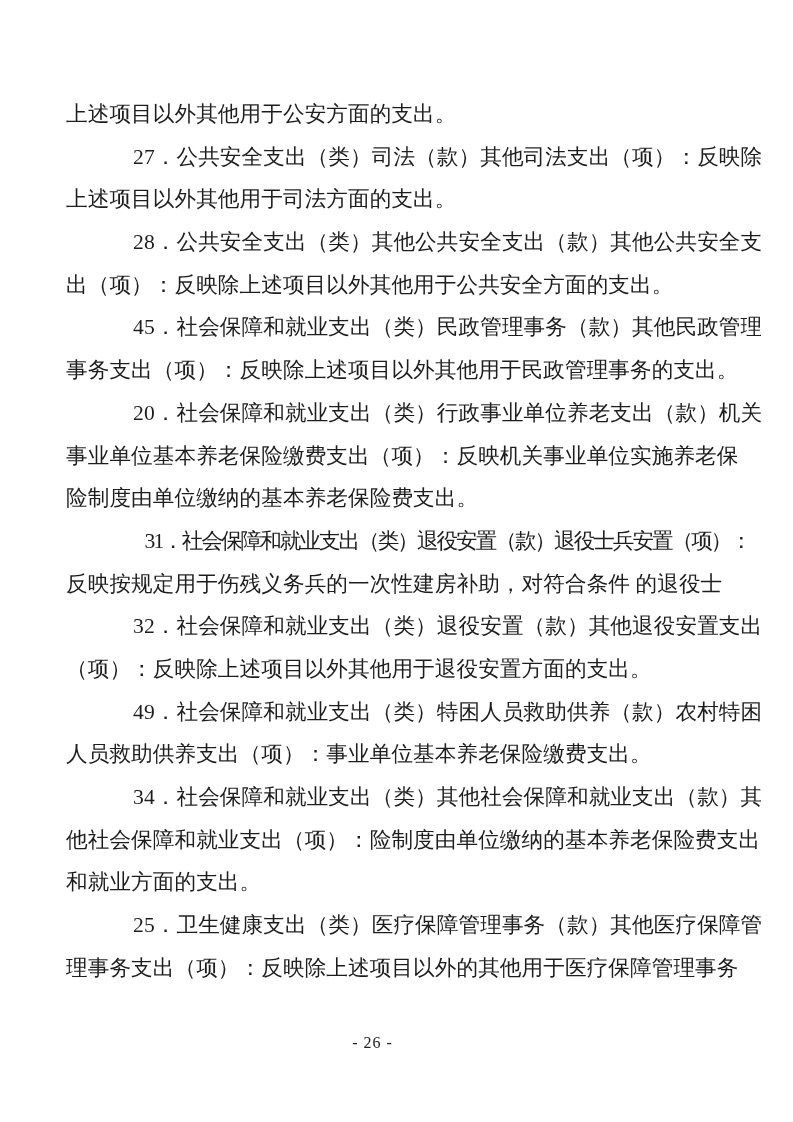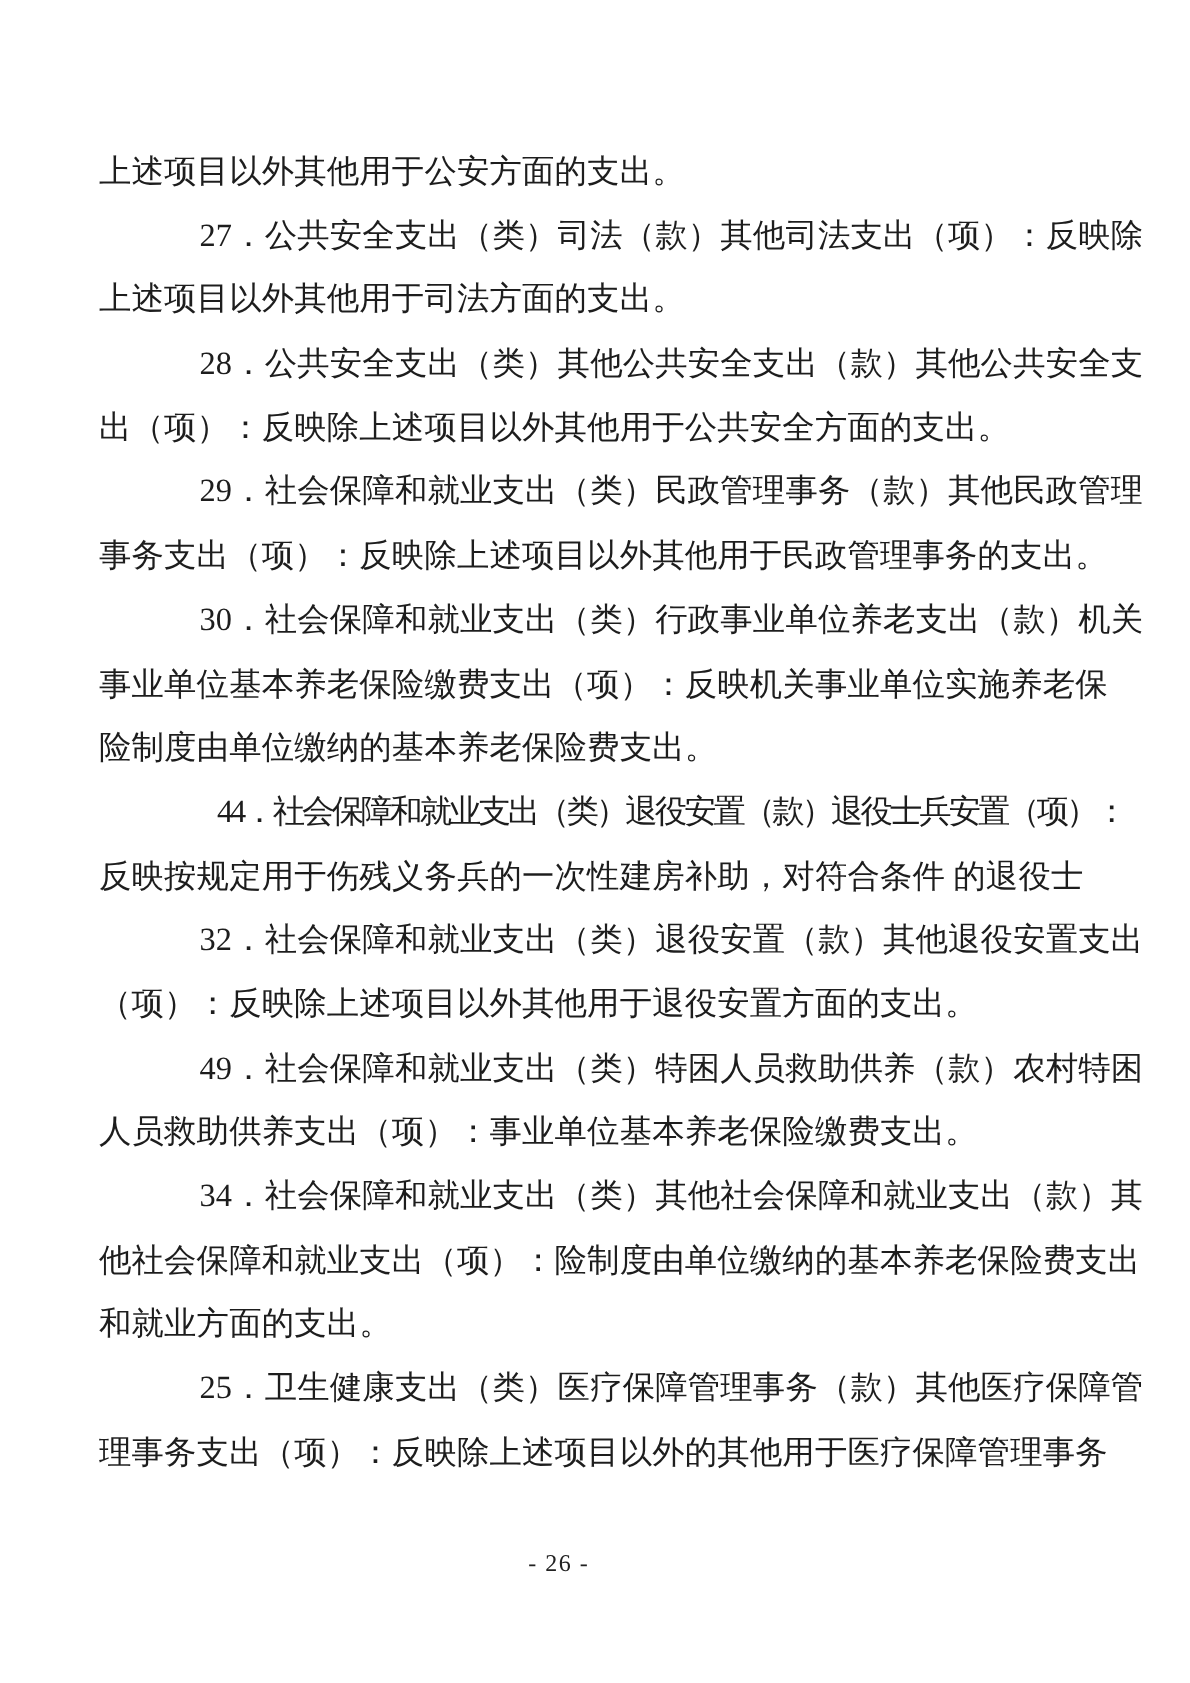--- a/index.html
+++ b/index.html
@@ -56,28 +56,28 @@
   <div class="text-block">
 
     <div class="doc-line">上述项目以外其他用于公安方面的支出。</div>
 
     <div class="doc-line pstart">27．公共安全支出（类）司法（款）其他司法支出（项）：反映除</div>
     <div class="doc-line">上述项目以外其他用于司法方面的支出。</div>
 
     <div class="doc-line pstart">28．公共安全支出（类）其他公共安全支出（款）其他公共安全支</div>
     <div class="doc-line">出（项）：反映除上述项目以外其他用于公共安全方面的支出。</div>
 
-    <div class="doc-line pstart">29．社会保障和就业支出（类）民政管理事务（款）其他民政管理</div>
+    <div class="doc-line pstart">45．社会保障和就业支出（类）民政管理事务（款）其他民政管理</div>
     <div class="doc-line">事务支出（项）：反映除上述项目以外其他用于民政管理事务的支出。</div>
 
-    <div class="doc-line pstart">30．社会保障和就业支出（类）行政事业单位养老支出（款）机关</div>
+    <div class="doc-line pstart">20．社会保障和就业支出（类）行政事业单位养老支出（款）机关</div>
     <div class="doc-line">事业单位基本养老保险缴费支出（项）：反映机关事业单位实施养老保</div>
     <div class="doc-line">险制度由单位缴纳的基本养老保险费支出。</div>
 
-    <div class="doc-line pstart tight">44．社会保障和就业支出（类）退役安置（款）退役士兵安置（项）：</div>
+    <div class="doc-line pstart tight">31．社会保障和就业支出（类）退役安置（款）退役士兵安置（项）：</div>
     <div class="doc-line">反映按规定用于伤残义务兵的一次性建房补助，对符合条件 的退役士</div>
 
     <div class="doc-line pstart">32．社会保障和就业支出（类）退役安置（款）其他退役安置支出</div>
     <div class="doc-line">（项）：反映除上述项目以外其他用于退役安置方面的支出。</div>
 
     <div class="doc-line pstart">49．社会保障和就业支出（类）特困人员救助供养（款）农村特困</div>
     <div class="doc-line">人员救助供养支出（项）：事业单位基本养老保险缴费支出。</div>
 
     <div class="doc-line pstart">34．社会保障和就业支出（类）其他社会保障和就业支出（款）其</div>
     <div class="doc-line">他社会保障和就业支出（项）：险制度由单位缴纳的基本养老保险费支出</div>

